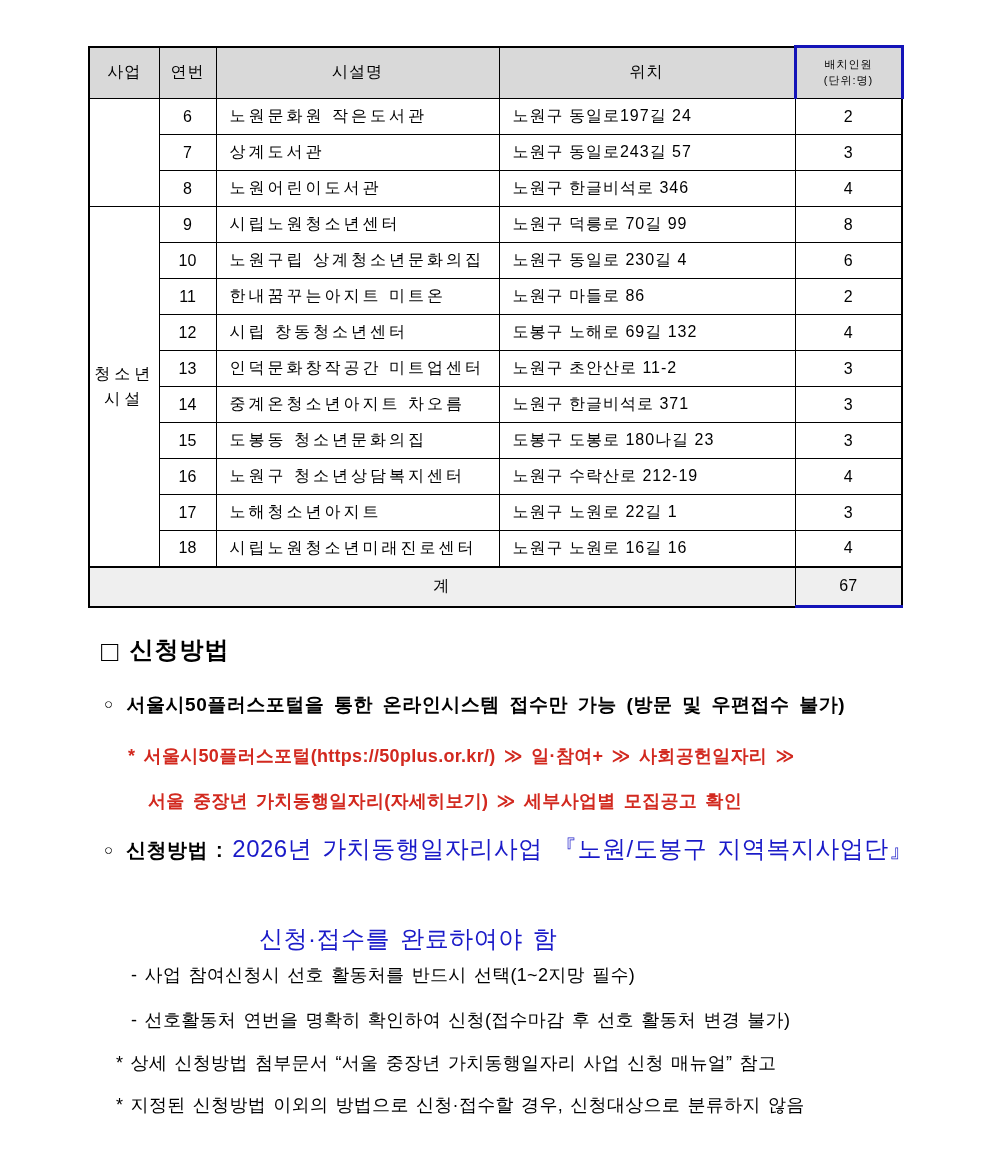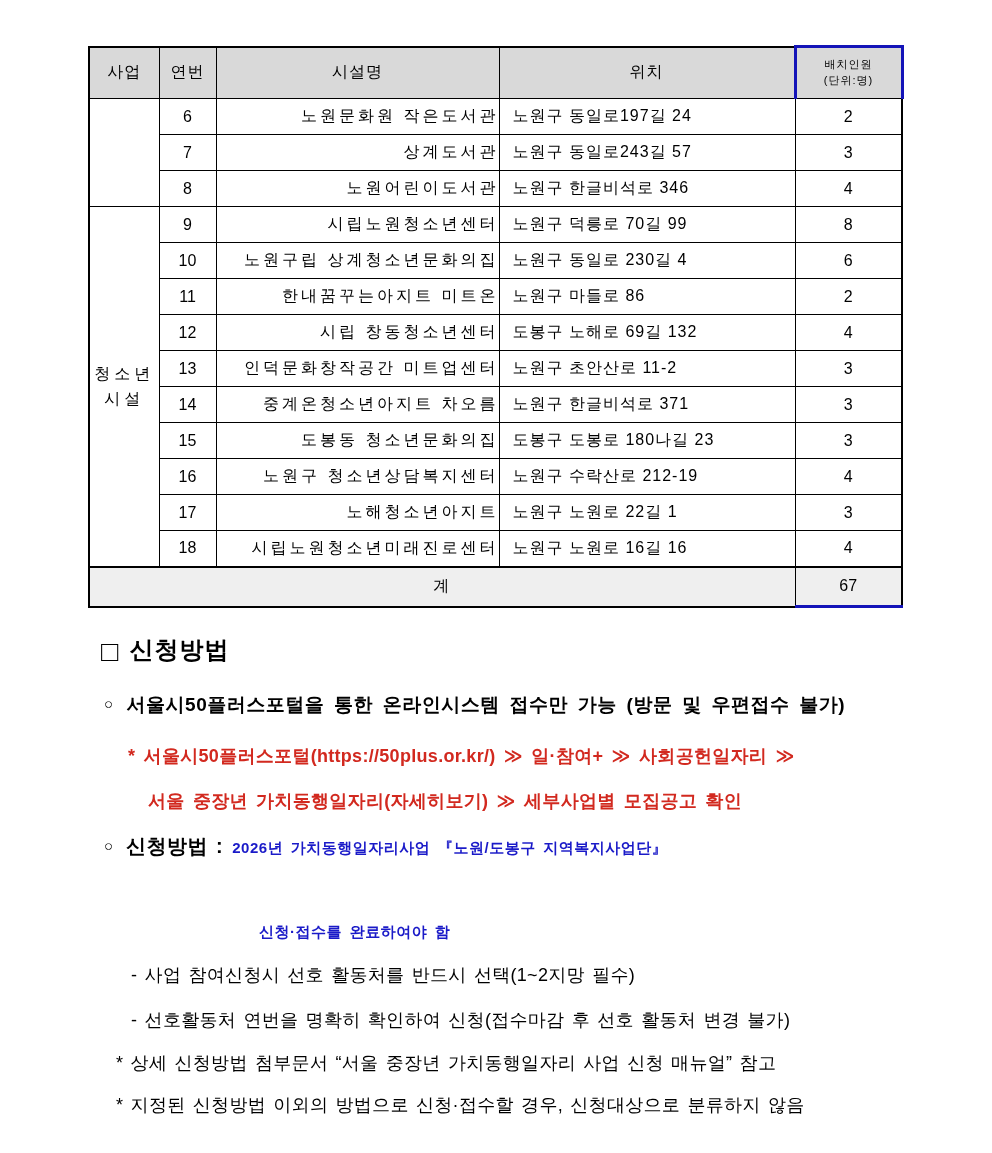--- a/index.html
+++ b/index.html
@@ -33,21 +33,21 @@
   }
   thead th.cap-head{
     border-top:3px solid var(--blue-border);
     border-left:3px solid var(--blue-border);
     border-right:3px solid var(--blue-border);
     font-size:11px;line-height:1.45;
   }
   tbody td{height:36px;}
   td.biz-cell{text-align:center;letter-spacing:4px;line-height:1.6;white-space:normal;margin-top:12px;}
   td.no-cell{text-align:center;}
-  td.fac-cell{text-align:right;padding-left:23px;letter-spacing:3px;margin-top:12px;}
+  td.fac-cell{text-align:left;padding-left:13px;letter-spacing:3px;margin-top:12px;}
   td.loc-cell{text-align:left;padding-left:13px;letter-spacing:1px;}
   td.cap-cell{
     text-align:center;
     border-left:3px solid var(--blue-border);
     border-right:3px solid var(--blue-border);
   }
   tr.total-row td{
     height:40px;background:var(--total-bg);border-top:2px solid #000;
   }
   tr.total-row td.total-label{text-align:center;letter-spacing:2px;}
@@ -57,21 +57,21 @@
   .line{position:absolute;white-space:nowrap;}
   .heading{left:88px;top:634px;font-size:24px;font-weight:700;letter-spacing:1px;padding-left:13px;}
   .sq{font-weight:400;font-size:29px;margin-right:10px;vertical-align:-3px;}
   .circ{font-weight:400;font-size:15px;margin-right:13px;vertical-align:2px;}
   .online{left:104px;top:692px;font-size:19px;font-weight:700;word-spacing:4px;letter-spacing:0.5px;}
   .rednote{color:var(--note-red);font-weight:700;font-size:18px;word-spacing:3px;letter-spacing:0.3px;}
   .r1{left:128px;top:744px;}
   .r2{left:148px;top:789px;}
   .method{left:104px;top:833px;font-size:20px;font-weight:700;word-spacing:2px;}
   .mprefix{margin-right:9px;letter-spacing:0.5px;}
-  .bluetext{color:var(--text-blue);font-weight:700;font-size:15px;word-spacing:3px;letter-spacing:0.5px;}
+  .bluetext{color:var(--text-blue);font-weight:400;font-size:24px;word-spacing:3px;letter-spacing:0.5px;}
   .b2{left:259px;top:878px;}
   .b3{left:259px;top:923px;}
   .plainnote{font-size:18px;font-weight:400;word-spacing:2px;letter-spacing:0.3px;}
   .d1{left:131px;top:963px;}
   .d2{left:131px;top:1008px;}
   .s1{left:116px;top:1051px;}
   .s2{left:116px;top:1093px;}
 </style>
 </head>
 <body>

